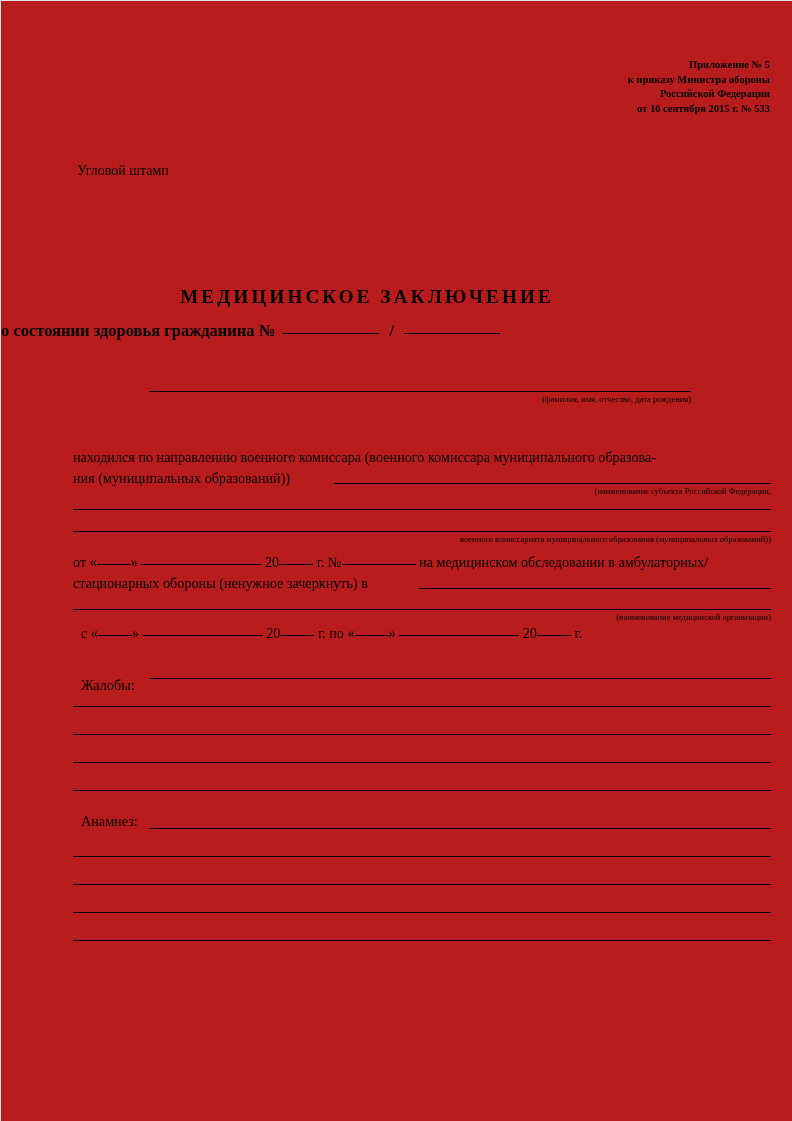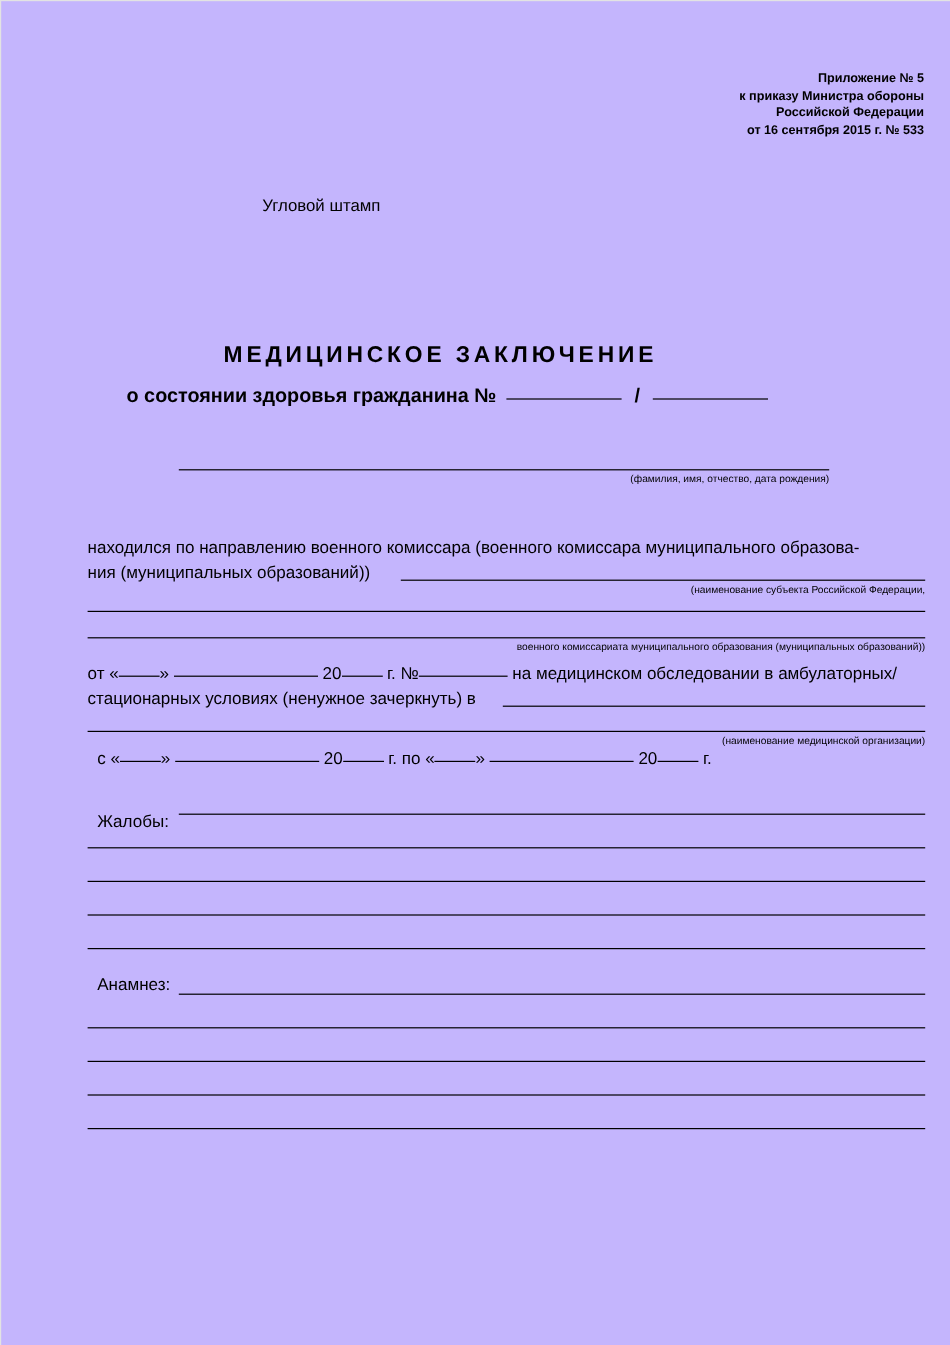--- a/index.html
+++ b/index.html
@@ -4,25 +4,25 @@
 <style>
   html, body {
     margin: 0;
     padding: 0;
     background: #ffffff;
   }
   .page {
     position: relative;
     width: 792px;
     height: 1121px;
-    background: #c4b5fd;
+    background: #b91c1c;
     border-top: 1px solid #e3e3e3;
     border-left: 1px solid #e3e3e3;
     box-sizing: border-box;
-    font-family: Liberation Sans, sans-serif;
+    font-family: Liberation Serif, serif;
     color: #000000;
     overflow: hidden;
   }
 
   
   .appendix {
     position: absolute;
     top: 57px;
     right: 22px;
     width: 300px;
@@ -32,42 +32,42 @@
     font-weight: bold;
   }
   .appendix div { white-space: nowrap; }
 
   
   .stamp {
     position: absolute;
     top: 160px;
     left: 76px;
     width: 240px;
-    text-align: right;
+    text-align: left;
     font-size: 14px;
     line-height: 20px;
   }
 
   
   .doc-title {
     position: absolute;
     top: 285px;
     left: 0;
     width: 732px;
     text-align: center;
     font-size: 19px;
     font-weight: bold;
     letter-spacing: 3.2px;
   }
   .doc-subtitle {
     position: absolute;
     top: 320px;
     left: 0;
     width: 643px;
-    text-align: right;
+    text-align: left;
     font-size: 16.5px;
     font-weight: bold;
     white-space: nowrap;
   }
   .doc-subtitle .num-blank {
     display: inline-block;
     width: 96px;
     border-bottom: 1.6px solid #000;
     margin: 0 4px;
     vertical-align: 2px;
@@ -158,21 +158,21 @@
 
   <div class="body-text" style="left:72px; top:551px;">
     <span>от «</span><span class="blank b-sm"></span><span>»</span>
     <span class="blank b-md"></span>
     <span>20</span><span class="blank b-yr"></span>
     <span>г. №</span><span class="blank b-lg"></span>
     <span>на медицинском обследовании в амбулаторных/</span>
   </div>
 
   <div class="body-text" style="left:72px; top:572px;">
-    <span>стационарных условиях (ненужное зачеркнуть) в</span>
+    <span>стационарных обороны (ненужное зачеркнуть) в</span>
   </div>
   <div class="rule" style="left:418px; top:587px; width:352px;"></div>
   <div class="rule" style="left:72px; top:608px; width:698px;"></div>
   <div class="caption" style="left:72px; top:611px; width:698px;">(наименование медицинской организации)</div>
 
   <div class="body-text" style="left:80px; top:622px;">
     <span>с «</span><span class="blank b-sm"></span><span>»</span>
     <span class="blank b-md"></span>
     <span>20</span><span class="blank b-yr"></span>
     <span>г. по «</span><span class="blank b-sm"></span><span>»</span>

